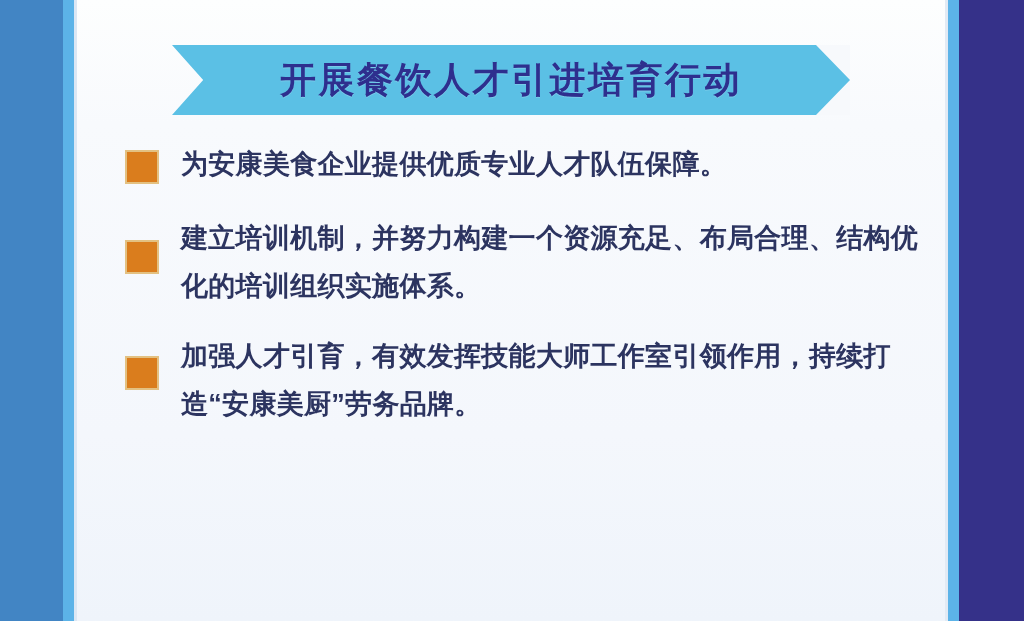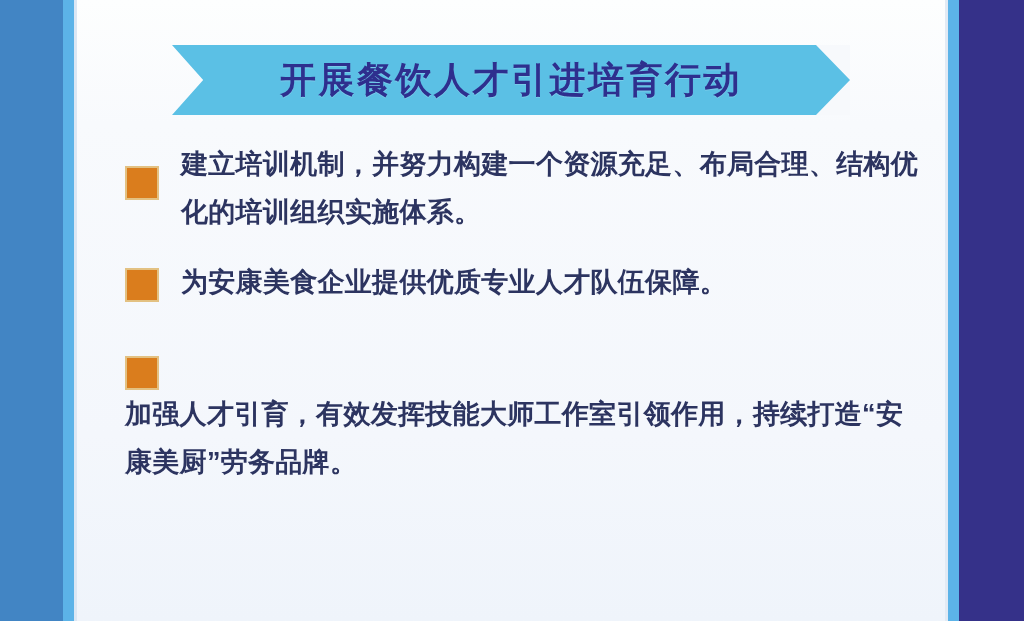--- a/index.html
+++ b/index.html
@@ -133,21 +133,21 @@
 
   
   .row-1 .bullet-marker { margin-top: 26px; }
   .row-2 .bullet-marker { margin-top: 10px; }
   .row-3 .bullet-marker { margin-top: 24px; }
   .row-4 .bullet-marker { margin-top: 24px; }
 
   .row-1 { margin-bottom: 22px; }
   .row-2 { margin-bottom: 26px; }
   .row-3 { margin-bottom: 22px; }
-  .row-4 { margin-bottom: 0px; flex-direction: column; }
+  .row-4 { margin-bottom: 0px; }
 </style>
 </head>
 <body>
 
 <div id="slide">
 
   <div class="page-shade"></div>
 
   <div class="band band-left-main"></div>
   <div class="band band-left-thin"></div>
@@ -160,28 +160,28 @@
   <div class="stage">
 
     <div class="banner-wrap">
       <div class="banner"></div>
       <div class="banner-notch-right"></div>
       <div class="banner-title">开展餐饮人才引进培育行动</div>
     </div>
 
     <div class="bullets">
 
+      <div class="bullet-row row-2">
+        <div class="bullet-marker"></div>
+        <div class="bullet-text">为安康美食企业提供优质专业人才队伍保障。</div>
+      </div>
+
       <div class="bullet-row row-1">
         <div class="bullet-marker"></div>
         <div class="bullet-text">建立培训机制，并努力构建一个资源充足、布局合理、结构优化的培训组织实施体系。</div>
-      </div>
-
-      <div class="bullet-row row-2">
-        <div class="bullet-marker"></div>
-        <div class="bullet-text">为安康美食企业提供优质专业人才队伍保障。</div>
       </div>
 
 
       <div class="bullet-row row-4">
         <div class="bullet-marker"></div>
         <div class="bullet-text">加强人才引育，有效发挥技能大师工作室引领作用，持续打造“安康美厨”劳务品牌。</div>
       </div>
 
     </div>
   </div>

